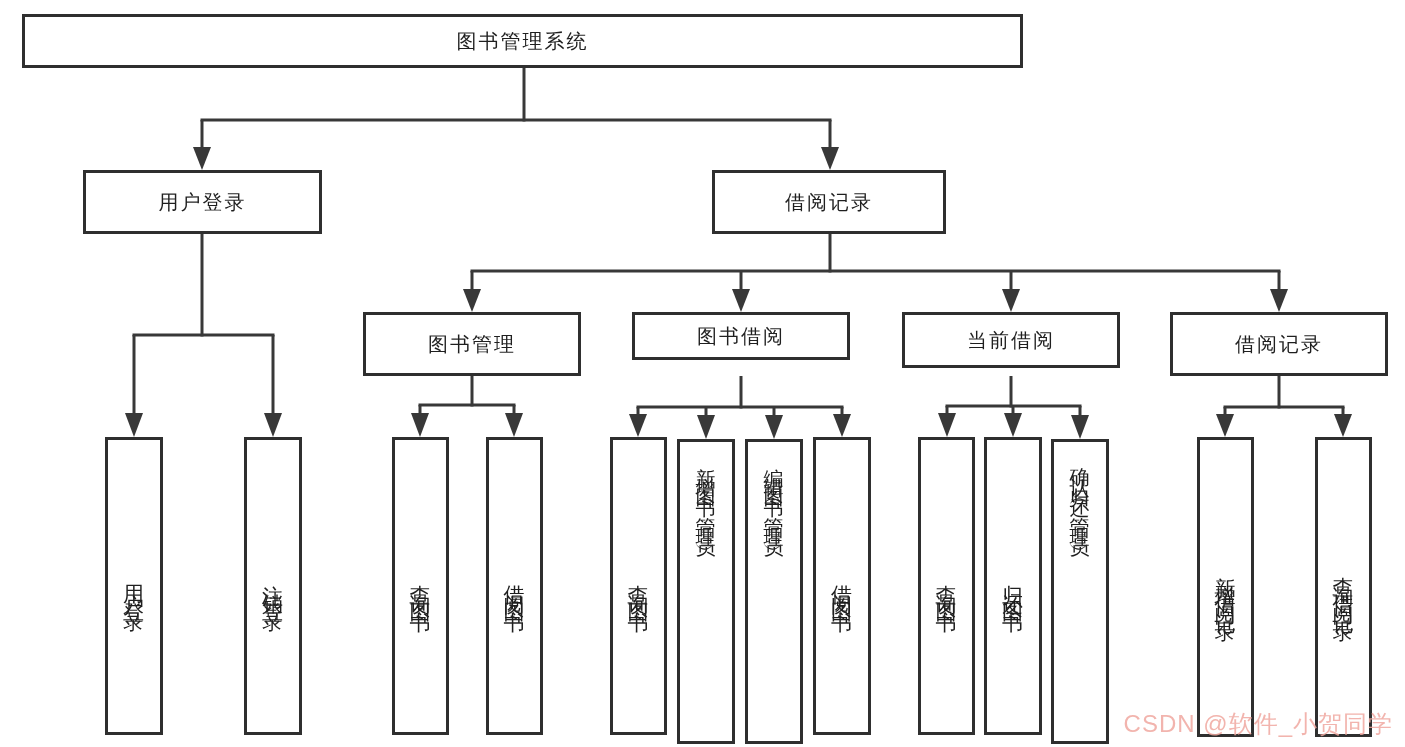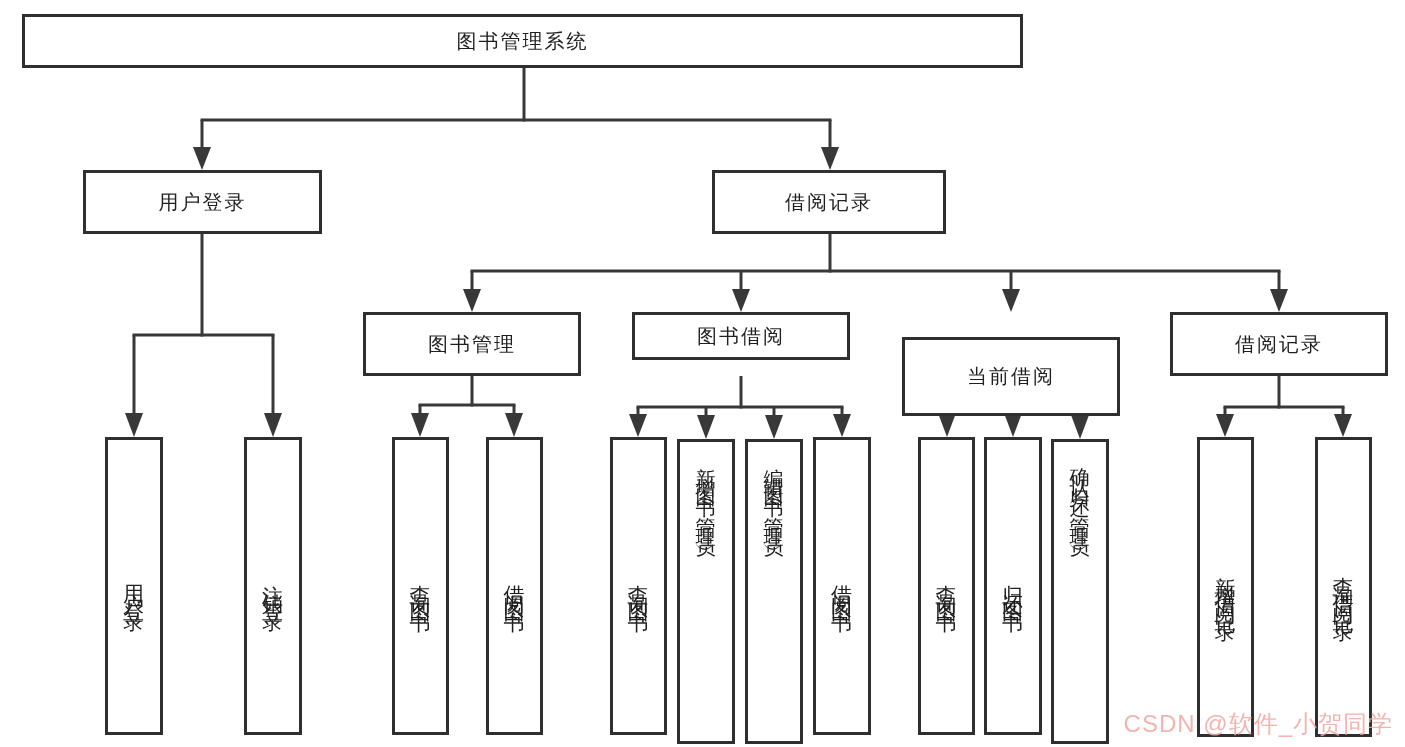--- a/index.html
+++ b/index.html
@@ -139,21 +139,21 @@
   <div class="node" style="left:712px;top:170px;width:234px;height:64px;">
     <span class="hlabel">借阅记录</span>
   </div>
 
   <div class="node" style="left:363px;top:312px;width:218px;height:64px;">
     <span class="hlabel">图书管理</span>
   </div>
   <div class="node" style="left:632px;top:312px;width:218px;height:48px;">
     <span class="hlabel">图书借阅</span>
   </div>
-  <div class="node" style="left:902px;top:312px;width:218px;height:79px;margin-top:25px;">
+  <div class="node" style="left:902px;top:312px;width:218px;height:56px;">
     <span class="hlabel">当前借阅</span>
   </div>
   <div class="node" style="left:1170px;top:312px;width:218px;height:64px;">
     <span class="hlabel">借阅记录</span>
   </div>
 
   <div class="node leaf" style="left:105px;top:437px;width:58px;height:298px;">
     <span>用户登录</span>
   </div>
   <div class="node leaf" style="left:244px;top:437px;width:58px;height:298px;">

